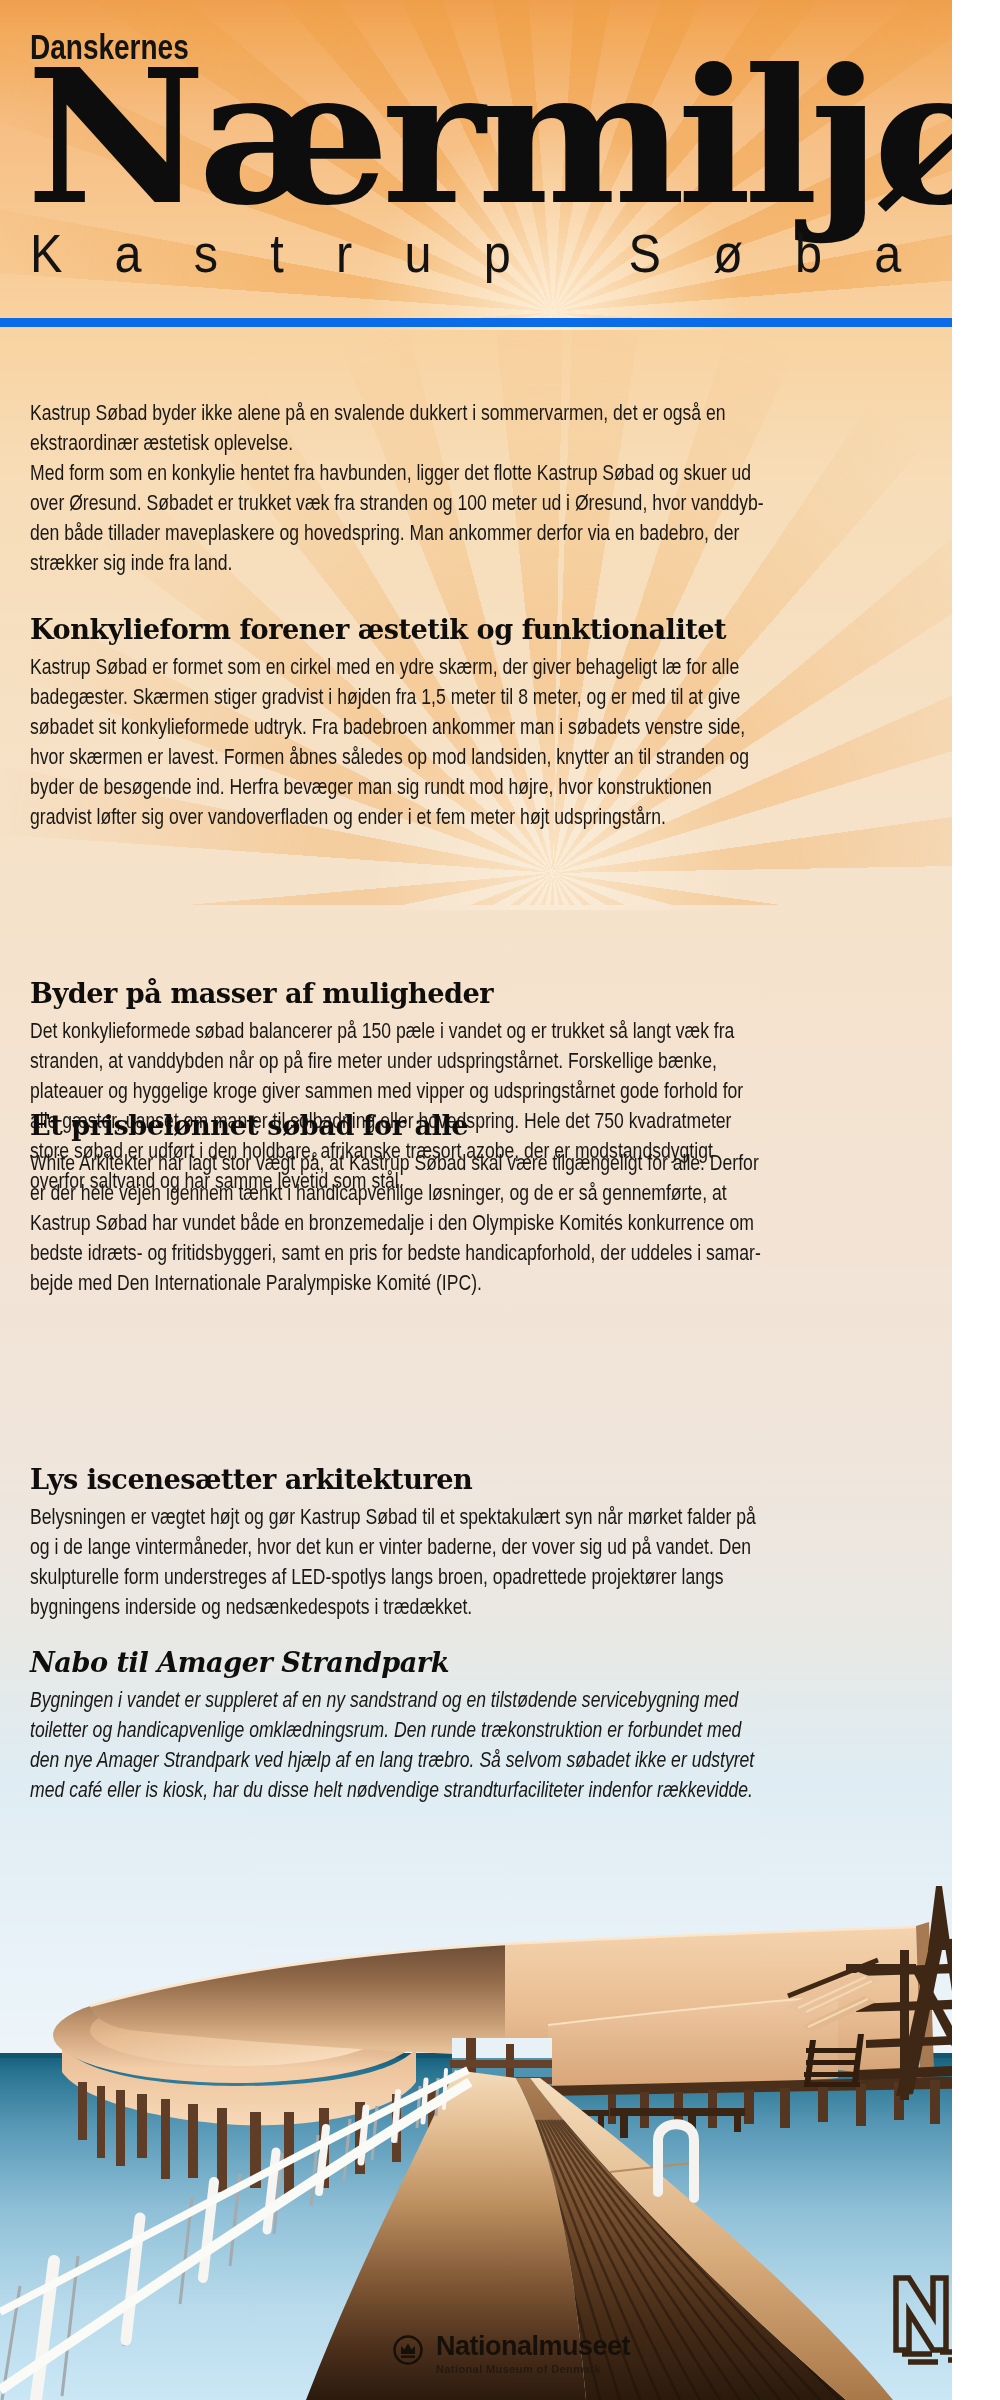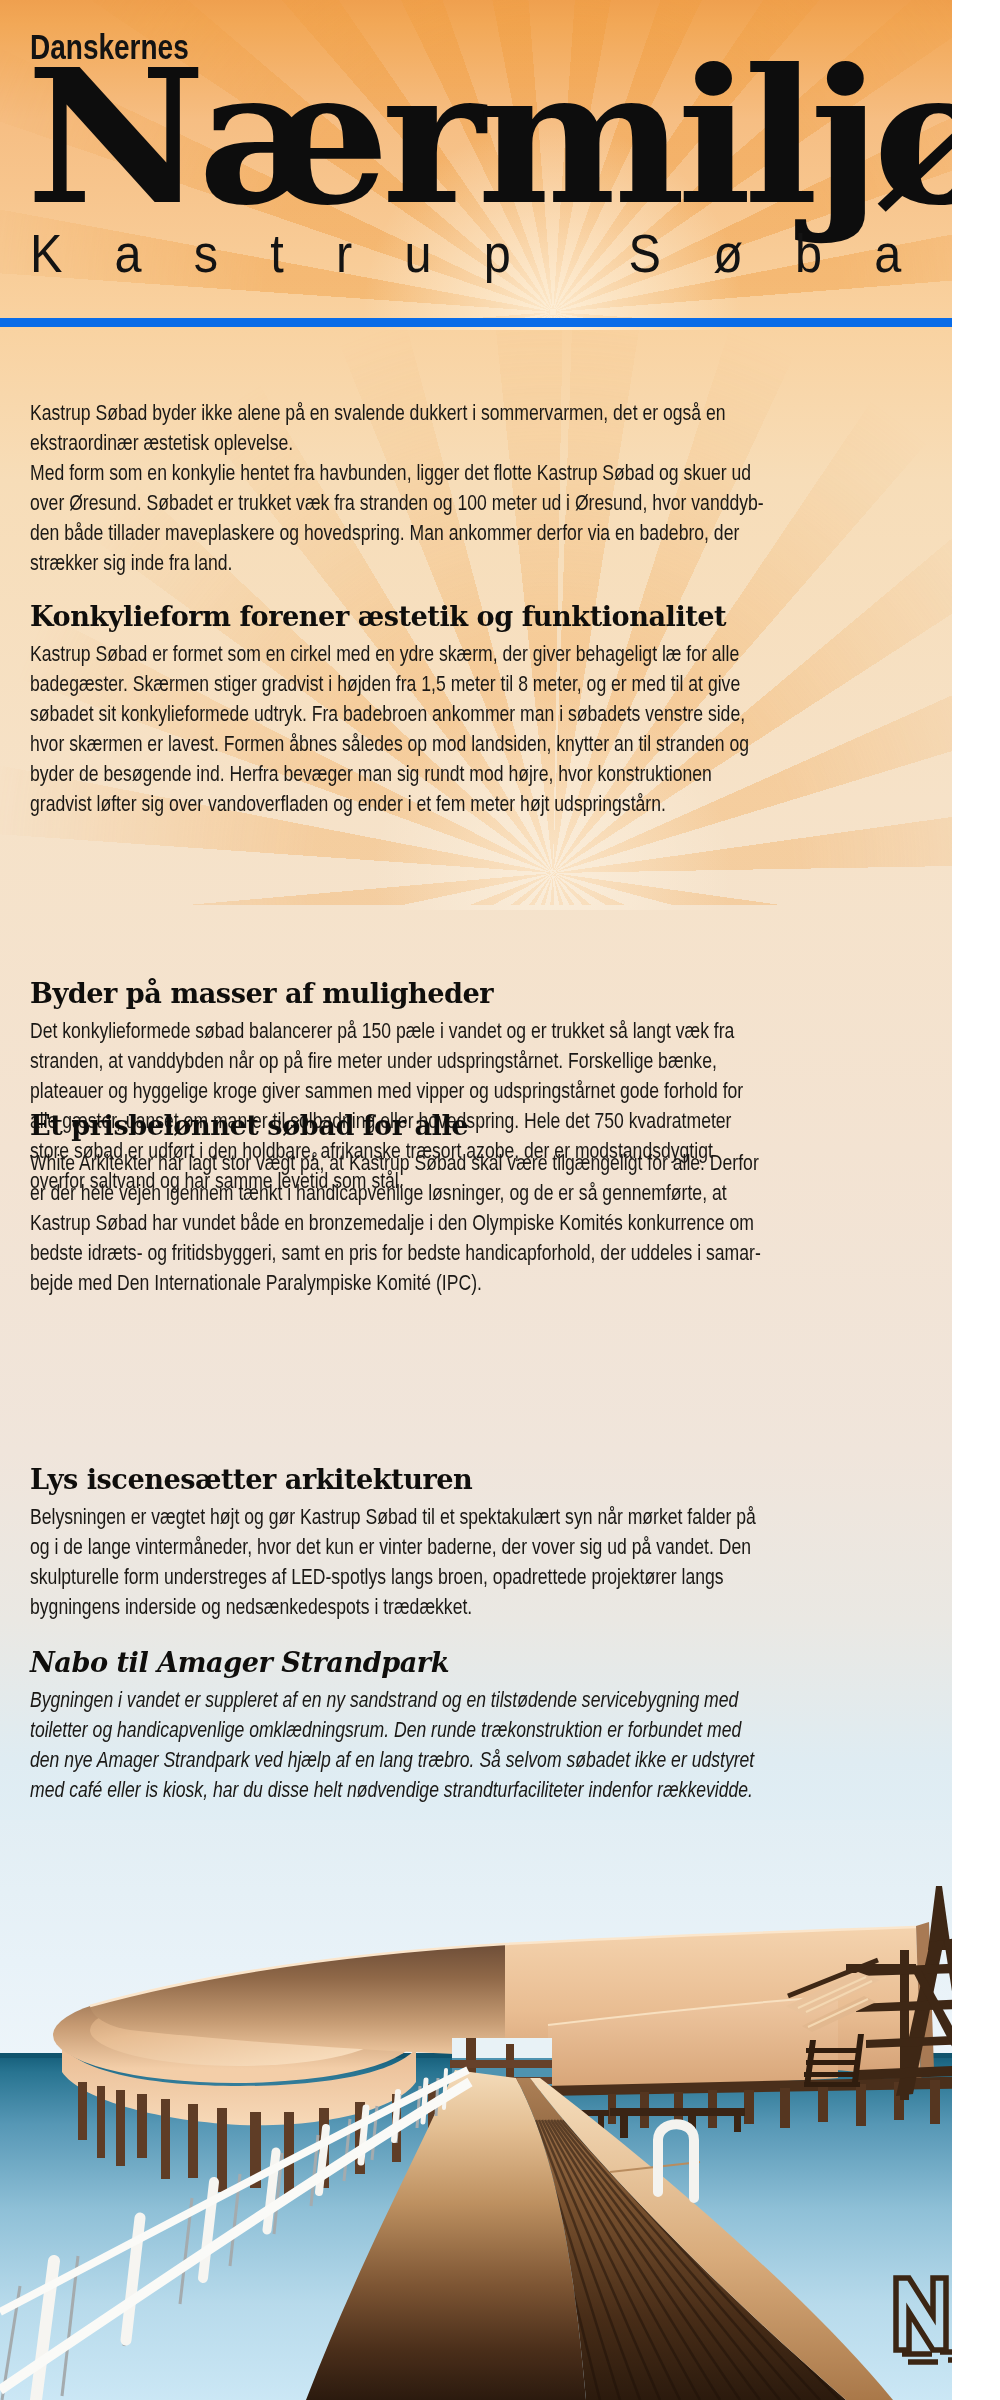--- a/index.html
+++ b/index.html
@@ -36,21 +36,21 @@
     letter-spacing:58px;transform:scaleX(0.9);transform-origin:0 0;color:#131313;white-space:nowrap;}
   .blue-rule{position:absolute;left:0;top:318px;width:1000px;height:9px;background:#0A6CE8;}
   
   .body-text{margin:0;font-size:22px;line-height:30px;white-space:pre-line;
     width:1250px;transform:scaleX(0.8);transform-origin:0 0;color:#1A1815;}
   .intro{position:absolute;left:30px;top:398px;}
   .article{position:absolute;left:30px;width:960px;}
   .article h2{margin:0 0 4px 0;font-family:"DejaVu Serif",serif;font-weight:bold;
     font-size:28px;line-height:36px;letter-spacing:-0.5px;color:#0f0e0c;
     transform:scaleX(0.97);transform-origin:0 0;white-space:nowrap;}
-  .s1{top:599px;} .s2{top:976px;} .s3{top:1108px;} .s4{top:1462px;} .s5{top:1645px;font-style:italic;}
+  .s1{top:612px;} .s2{top:976px;} .s3{top:1108px;} .s4{top:1462px;} .s5{top:1645px;font-style:italic;}
   
   .scene{position:absolute;left:0;top:1820px;width:1000px;height:580px;display:block;}
   
   .museum-brand{position:absolute;left:392px;top:2332px;display:flex;align-items:flex-start;}
   .crown-badge{width:32px;height:32px;margin-top:2px;}
   .museum-text{margin-left:12px;}
   .museum-name{font-size:27px;font-weight:bold;letter-spacing:-0.5px;color:#16100A;line-height:28px;}
   .museum-sub{font-size:11px;font-weight:bold;color:#241A10;letter-spacing:0.4px;margin-top:3px;}
   .n-mark{position:absolute;left:882px;top:2268px;width:104px;height:108px;}
 </style>
@@ -345,20 +345,31 @@
       </g>
       <path d="M468,250 C360,302 180,398 0,492" fill="none" stroke="#FAFAF7" stroke-width="8"></path>
       <path d="M470,262 C370,322 180,448 0,570 " fill="none" stroke="#FAFAF7" stroke-width="10"></path>
     </g>
 
     <g>
       <path d="M658,372 L658,320 C658,300 694,298 694,320 L694,378" fill="none" stroke="#F4F3EF" stroke-width="10" stroke-linecap="round"></path>
     </g>
   </svg>
 
+  <div class="museum-brand">
+    <svg class="crown-badge" viewBox="0 0 32 32" xmlns="http://www.w3.org/2000/svg">
+      <circle cx="16" cy="16" r="13.5" fill="none" stroke="#16100A" stroke-width="2.4"></circle>
+      <path d="M9,20 L9,12 L12.5,15.5 L16,9.5 L19.5,15.5 L23,12 L23,20 Z" fill="#16100A"></path>
+      <rect x="9" y="21.5" width="14" height="2.4" fill="#16100A"></rect>
+    </svg>
+    <div class="museum-text">
+      <div class="museum-name">Nationalmuseet</div>
+      <div class="museum-sub">National Museum of Denmark</div>
+    </div>
+  </div>
 
   <svg class="n-mark" viewBox="0 0 104 108" xmlns="http://www.w3.org/2000/svg">
     <g fill="none" stroke="#3B2513" stroke-width="5.5" stroke-linejoin="miter">
       <path d="M76,22 L76,84 L58,84"></path>
       <path d="M88,30 L88,92 L66,92"></path>
       <path d="M20,86 L50,86"></path>
       <path d="M26,94 L56,94"></path>
       <path d="M14,82 L14,10 L27,10 L51,48 L51,10 L64,10 L64,82 L51,82 L27,44 L27,82 Z"></path>
     </g>
   </svg>

